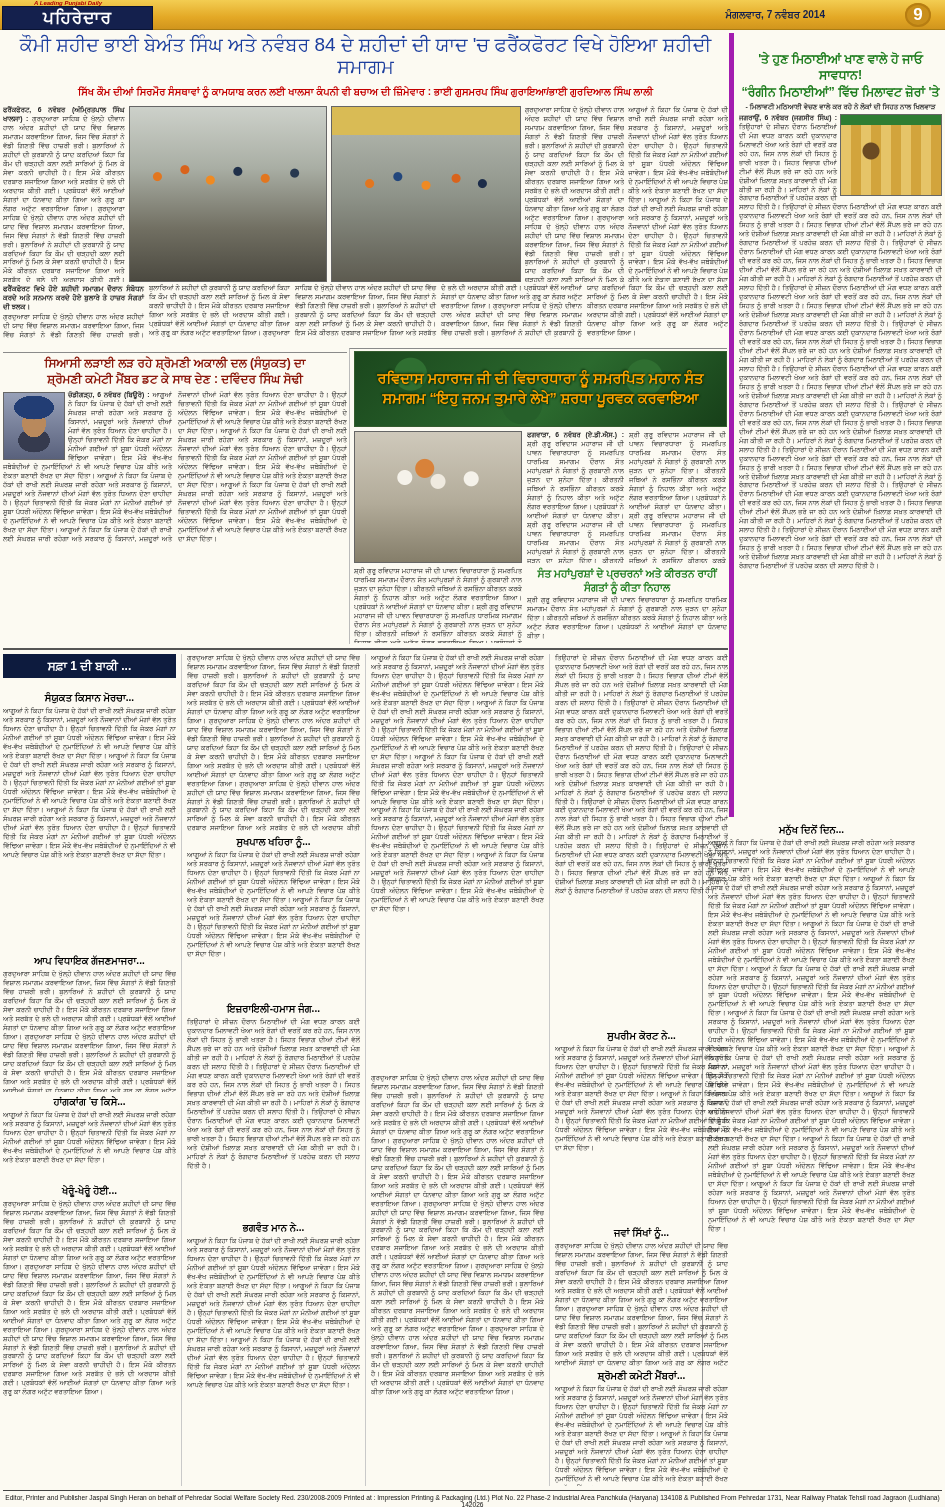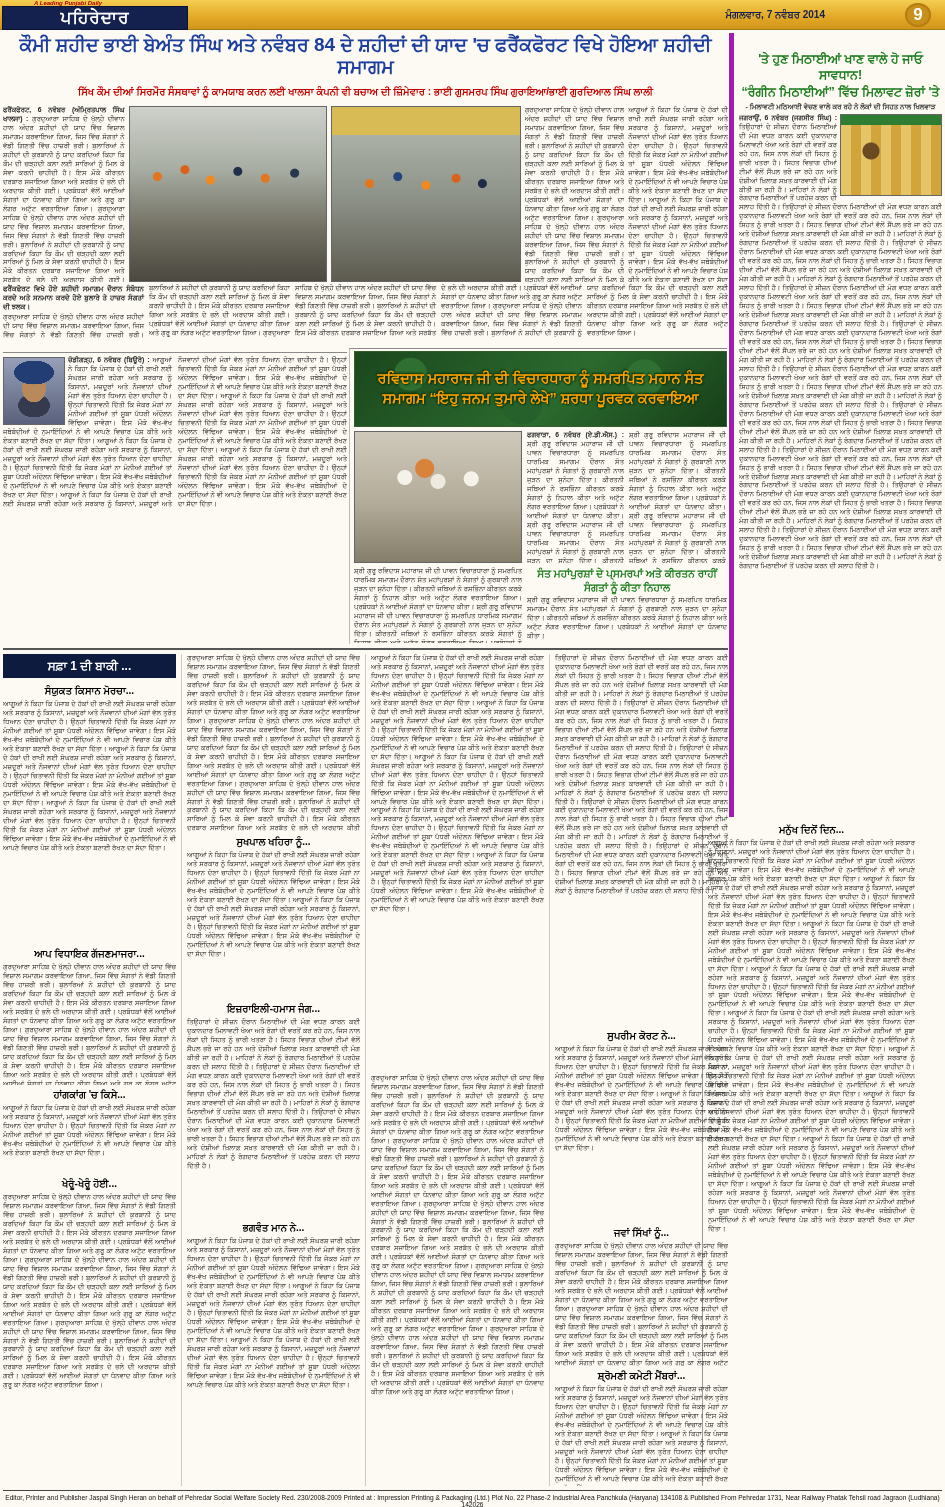--- a/index.html
+++ b/index.html
@@ -3,27 +3,27 @@
 <meta charset="utf-8">
 <style>
   *{margin:0;padding:0;box-sizing:border-box}
   html,body{width:945px;height:1507px}
   body{position:relative;background:#fcfaf2;font-family:"Liberation Sans","DejaVu Sans",sans-serif;color:#1a1a1a;overflow:hidden}
   .abs{position:absolute}
 
   
   .masthead{background:linear-gradient(180deg,#f3cd52 0%,#e3a825 60%,#d1951d 100%);border-bottom:1px solid #a97c14}
   .tagline{position:absolute;left:34px;top:0;font-size:6px;font-style:italic;font-weight:bold;color:#b00000}
-  .logo-box{position:absolute;left:2px;top:6px;width:186px;height:24px;background:#14204d;color:#fff;display:flex;align-items:center;justify-content:center;border:1px solid #0a1333}
+  .logo-box{position:absolute;left:2px;top:6px;width:151px;height:24px;background:#14204d;color:#fff;display:flex;align-items:center;justify-content:center;border:1px solid #0a1333}
   .logo-text{font-size:17px;font-weight:bold;letter-spacing:1px}
   .issue-date{position:absolute;right:120px;top:9px;font-size:10px;font-weight:bold;color:#14204d}
   .page-num{position:absolute;right:14px;top:3px;width:26px;height:24px;border-radius:50%;background:#c98f1b;color:#fff;font-size:17px;font-weight:bold;display:flex;align-items:center;justify-content:center;box-shadow:inset 0 0 0 2px #b67d12}
 
   
-  .main-headline{font-size:19px;line-height:1.15;font-weight:bold;color:#1c3e9e;text-align:center;height:48px;overflow:hidden}
+  .main-headline{font-size:19px;line-height:1.15;font-weight:normal;color:#1c3e9e;text-align:center;height:48px;overflow:hidden}
   .main-subheadline{font-size:10px;line-height:1.2;font-weight:bold;color:#c40000;text-align:center;height:22px;overflow:hidden}
 
   
   .bt{font-size:6.8px;line-height:1.32;text-align:justify;color:#222;overflow:hidden}
   .dateline{font-weight:bold}
   .hl{font-size:10px;font-weight:bold;text-align:center;margin:4px 0 3px;color:#000}
   .grow{flex:1}
 
   
   .photo{border:1px solid #666;background:#9aa4ae;flex-shrink:0}
@@ -87,21 +87,21 @@
   .green-headline{font-size:12.5px;font-weight:bold;color:#1e7d1e;text-align:center;line-height:1.3;margin-top:18px}
   .green-headline .line{display:block}
   .sweets-byline{font-size:7px;font-weight:bold;color:#333;text-align:center;margin:3px 0}
   .right-cont{border-left:1px solid #999;padding-left:5px}
 
   
   .continued{border-top:2px solid #555;padding-top:4px;display:flex}
   .ccol{flex:1;display:flex;flex-direction:column;padding:0 5px;border-right:1px solid #c9c9c9;min-width:0}
   .ccol:first-child{padding-left:0}
   .ccol:last-child{border-right:none;padding-right:0}
-  .cont-header{height:24px;background:#0d1b3e;color:#fff;font-size:12px;font-weight:bold;display:flex;align-items:center;justify-content:center;margin-bottom:3px}
+  .cont-header{height:24px;background:#0d1b3e;color:#fff;font-size:12px;font-weight:bold;display:flex;align-items:center;justify-content:center;margin-bottom:10px}
 
   
   .page-footer{font-size:6.6px;text-align:center;border-top:1px solid #444;padding-top:3px;color:#111}
 </style>
 </head>
 <body>
 
 <div class="page">
 
   <header class="masthead abs" style="left:0;top:0;width:945px;height:30px">
@@ -126,20 +126,24 @@
     <div class="bt" style="width:100px;height:176px">ਗੁਰਦੁਆਰਾ ਸਾਹਿਬ ਦੇ ਖੁੱਲ੍ਹੇ ਦੀਵਾਨ ਹਾਲ ਅੰਦਰ ਸ਼ਹੀਦਾਂ ਦੀ ਯਾਦ ਵਿੱਚ ਵਿਸ਼ਾਲ ਸਮਾਗਮ ਕਰਵਾਇਆ ਗਿਆ, ਜਿਸ ਵਿੱਚ ਸੰਗਤਾਂ ਨੇ ਵੱਡੀ ਗਿਣਤੀ ਵਿੱਚ ਹਾਜ਼ਰੀ ਭਰੀ। ਬੁਲਾਰਿਆਂ ਨੇ ਸ਼ਹੀਦਾਂ ਦੀ ਕੁਰਬਾਨੀ ਨੂੰ ਯਾਦ ਕਰਦਿਆਂ ਕਿਹਾ ਕਿ ਕੌਮ ਦੀ ਚੜ੍ਹਦੀ ਕਲਾ ਲਈ ਸਾਰਿਆਂ ਨੂੰ ਮਿਲ ਕੇ ਸੇਵਾ ਕਰਨੀ ਚਾਹੀਦੀ ਹੈ। ਇਸ ਮੌਕੇ ਕੀਰਤਨ ਦਰਬਾਰ ਸਜਾਇਆ ਗਿਆ ਅਤੇ ਸਰਬੱਤ ਦੇ ਭਲੇ ਦੀ ਅਰਦਾਸ ਕੀਤੀ ਗਈ। ਪ੍ਰਬੰਧਕਾਂ ਵੱਲੋਂ ਆਈਆਂ ਸੰਗਤਾਂ ਦਾ ਧੰਨਵਾਦ ਕੀਤਾ ਗਿਆ ਅਤੇ ਗੁਰੂ ਕਾ ਲੰਗਰ ਅਟੁੱਟ ਵਰਤਾਇਆ ਗਿਆ। ਗੁਰਦੁਆਰਾ ਸਾਹਿਬ ਦੇ ਖੁੱਲ੍ਹੇ ਦੀਵਾਨ ਹਾਲ ਅੰਦਰ ਸ਼ਹੀਦਾਂ ਦੀ ਯਾਦ ਵਿੱਚ ਵਿਸ਼ਾਲ ਸਮਾਗਮ ਕਰਵਾਇਆ ਗਿਆ, ਜਿਸ ਵਿੱਚ ਸੰਗਤਾਂ ਨੇ ਵੱਡੀ ਗਿਣਤੀ ਵਿੱਚ ਹਾਜ਼ਰੀ ਭਰੀ। ਬੁਲਾਰਿਆਂ ਨੇ ਸ਼ਹੀਦਾਂ ਦੀ ਕੁਰਬਾਨੀ ਨੂੰ ਯਾਦ ਕਰਦਿਆਂ ਕਿਹਾ ਕਿ ਕੌਮ ਦੀ ਚੜ੍ਹਦੀ ਕਲਾ ਲਈ ਸਾਰਿਆਂ ਨੂੰ ਮਿਲ ਕੇ ਸੇਵਾ ਕਰਨੀ ਚਾਹੀਦੀ ਹੈ। ਇਸ ਮੌਕੇ ਕੀਰਤਨ ਦਰਬਾਰ ਸਜਾਇਆ ਗਿਆ ਅਤੇ ਸਰਬੱਤ ਦੇ ਭਲੇ ਦੀ ਅਰਦਾਸ ਕੀਤੀ ਗਈ। ਪ੍ਰਬੰਧਕਾਂ ਵੱਲੋਂ ਆਈਆਂ ਸੰਗਤਾਂ ਦਾ ਧੰਨਵਾਦ ਕੀਤਾ ਗਿਆ ਅਤੇ ਗੁਰੂ ਕਾ ਲੰਗਰ ਅਟੁੱਟ ਵਰਤਾਇਆ ਗਿਆ।</div>
     <div class="bt" style="width:100px;height:176px">ਆਗੂਆਂ ਨੇ ਕਿਹਾ ਕਿ ਪੰਜਾਬ ਦੇ ਹੱਕਾਂ ਦੀ ਰਾਖੀ ਲਈ ਸੰਘਰਸ਼ ਜਾਰੀ ਰਹੇਗਾ ਅਤੇ ਸਰਕਾਰ ਨੂੰ ਕਿਸਾਨਾਂ, ਮਜ਼ਦੂਰਾਂ ਅਤੇ ਨੌਜਵਾਨਾਂ ਦੀਆਂ ਮੰਗਾਂ ਵੱਲ ਤੁਰੰਤ ਧਿਆਨ ਦੇਣਾ ਚਾਹੀਦਾ ਹੈ। ਉਨ੍ਹਾਂ ਚਿਤਾਵਨੀ ਦਿੱਤੀ ਕਿ ਜੇਕਰ ਮੰਗਾਂ ਨਾ ਮੰਨੀਆਂ ਗਈਆਂ ਤਾਂ ਸੂਬਾ ਪੱਧਰੀ ਅੰਦੋਲਨ ਵਿੱਢਿਆ ਜਾਵੇਗਾ। ਇਸ ਮੌਕੇ ਵੱਖ-ਵੱਖ ਜਥੇਬੰਦੀਆਂ ਦੇ ਨੁਮਾਇੰਦਿਆਂ ਨੇ ਵੀ ਆਪਣੇ ਵਿਚਾਰ ਪੇਸ਼ ਕੀਤੇ ਅਤੇ ਏਕਤਾ ਬਣਾਈ ਰੱਖਣ ਦਾ ਸੱਦਾ ਦਿੱਤਾ। ਆਗੂਆਂ ਨੇ ਕਿਹਾ ਕਿ ਪੰਜਾਬ ਦੇ ਹੱਕਾਂ ਦੀ ਰਾਖੀ ਲਈ ਸੰਘਰਸ਼ ਜਾਰੀ ਰਹੇਗਾ ਅਤੇ ਸਰਕਾਰ ਨੂੰ ਕਿਸਾਨਾਂ, ਮਜ਼ਦੂਰਾਂ ਅਤੇ ਨੌਜਵਾਨਾਂ ਦੀਆਂ ਮੰਗਾਂ ਵੱਲ ਤੁਰੰਤ ਧਿਆਨ ਦੇਣਾ ਚਾਹੀਦਾ ਹੈ। ਉਨ੍ਹਾਂ ਚਿਤਾਵਨੀ ਦਿੱਤੀ ਕਿ ਜੇਕਰ ਮੰਗਾਂ ਨਾ ਮੰਨੀਆਂ ਗਈਆਂ ਤਾਂ ਸੂਬਾ ਪੱਧਰੀ ਅੰਦੋਲਨ ਵਿੱਢਿਆ ਜਾਵੇਗਾ। ਇਸ ਮੌਕੇ ਵੱਖ-ਵੱਖ ਜਥੇਬੰਦੀਆਂ ਦੇ ਨੁਮਾਇੰਦਿਆਂ ਨੇ ਵੀ ਆਪਣੇ ਵਿਚਾਰ ਪੇਸ਼ ਕੀਤੇ ਅਤੇ ਏਕਤਾ ਬਣਾਈ ਰੱਖਣ ਦਾ ਸੱਦਾ ਦਿੱਤਾ।</div>
   </section>
 
   <section class="abs main-strip" style="left:3px;top:284px;width:725px;height:64px">
     <div class="caption">ਫਰੈਂਕਫੋਰਟ ਵਿਖੇ ਹੋਏ ਸ਼ਹੀਦੀ ਸਮਾਗਮ ਦੌਰਾਨ ਸੰਬੋਧਨ ਕਰਦੇ ਅਤੇ ਸਨਮਾਨ ਕਰਦੇ ਹੋਏ ਬੁਲਾਰੇ ਤੇ ਹਾਜ਼ਰ ਸੰਗਤਾਂ ਦੀ ਝਲਕ।</div>
     <div>ਗੁਰਦੁਆਰਾ ਸਾਹਿਬ ਦੇ ਖੁੱਲ੍ਹੇ ਦੀਵਾਨ ਹਾਲ ਅੰਦਰ ਸ਼ਹੀਦਾਂ ਦੀ ਯਾਦ ਵਿੱਚ ਵਿਸ਼ਾਲ ਸਮਾਗਮ ਕਰਵਾਇਆ ਗਿਆ, ਜਿਸ ਵਿੱਚ ਸੰਗਤਾਂ ਨੇ ਵੱਡੀ ਗਿਣਤੀ ਵਿੱਚ ਹਾਜ਼ਰੀ ਭਰੀ। ਬੁਲਾਰਿਆਂ ਨੇ ਸ਼ਹੀਦਾਂ ਦੀ ਕੁਰਬਾਨੀ ਨੂੰ ਯਾਦ ਕਰਦਿਆਂ ਕਿਹਾ ਕਿ ਕੌਮ ਦੀ ਚੜ੍ਹਦੀ ਕਲਾ ਲਈ ਸਾਰਿਆਂ ਨੂੰ ਮਿਲ ਕੇ ਸੇਵਾ ਕਰਨੀ ਚਾਹੀਦੀ ਹੈ। ਇਸ ਮੌਕੇ ਕੀਰਤਨ ਦਰਬਾਰ ਸਜਾਇਆ ਗਿਆ ਅਤੇ ਸਰਬੱਤ ਦੇ ਭਲੇ ਦੀ ਅਰਦਾਸ ਕੀਤੀ ਗਈ। ਪ੍ਰਬੰਧਕਾਂ ਵੱਲੋਂ ਆਈਆਂ ਸੰਗਤਾਂ ਦਾ ਧੰਨਵਾਦ ਕੀਤਾ ਗਿਆ ਅਤੇ ਗੁਰੂ ਕਾ ਲੰਗਰ ਅਟੁੱਟ ਵਰਤਾਇਆ ਗਿਆ। ਗੁਰਦੁਆਰਾ ਸਾਹਿਬ ਦੇ ਖੁੱਲ੍ਹੇ ਦੀਵਾਨ ਹਾਲ ਅੰਦਰ ਸ਼ਹੀਦਾਂ ਦੀ ਯਾਦ ਵਿੱਚ ਵਿਸ਼ਾਲ ਸਮਾਗਮ ਕਰਵਾਇਆ ਗਿਆ, ਜਿਸ ਵਿੱਚ ਸੰਗਤਾਂ ਨੇ ਵੱਡੀ ਗਿਣਤੀ ਵਿੱਚ ਹਾਜ਼ਰੀ ਭਰੀ। ਬੁਲਾਰਿਆਂ ਨੇ ਸ਼ਹੀਦਾਂ ਦੀ ਕੁਰਬਾਨੀ ਨੂੰ ਯਾਦ ਕਰਦਿਆਂ ਕਿਹਾ ਕਿ ਕੌਮ ਦੀ ਚੜ੍ਹਦੀ ਕਲਾ ਲਈ ਸਾਰਿਆਂ ਨੂੰ ਮਿਲ ਕੇ ਸੇਵਾ ਕਰਨੀ ਚਾਹੀਦੀ ਹੈ। ਇਸ ਮੌਕੇ ਕੀਰਤਨ ਦਰਬਾਰ ਸਜਾਇਆ ਗਿਆ ਅਤੇ ਸਰਬੱਤ ਦੇ ਭਲੇ ਦੀ ਅਰਦਾਸ ਕੀਤੀ ਗਈ। ਪ੍ਰਬੰਧਕਾਂ ਵੱਲੋਂ ਆਈਆਂ ਸੰਗਤਾਂ ਦਾ ਧੰਨਵਾਦ ਕੀਤਾ ਗਿਆ ਅਤੇ ਗੁਰੂ ਕਾ ਲੰਗਰ ਅਟੁੱਟ ਵਰਤਾਇਆ ਗਿਆ। ਗੁਰਦੁਆਰਾ ਸਾਹਿਬ ਦੇ ਖੁੱਲ੍ਹੇ ਦੀਵਾਨ ਹਾਲ ਅੰਦਰ ਸ਼ਹੀਦਾਂ ਦੀ ਯਾਦ ਵਿੱਚ ਵਿਸ਼ਾਲ ਸਮਾਗਮ ਕਰਵਾਇਆ ਗਿਆ, ਜਿਸ ਵਿੱਚ ਸੰਗਤਾਂ ਨੇ ਵੱਡੀ ਗਿਣਤੀ ਵਿੱਚ ਹਾਜ਼ਰੀ ਭਰੀ। ਬੁਲਾਰਿਆਂ ਨੇ ਸ਼ਹੀਦਾਂ ਦੀ ਕੁਰਬਾਨੀ ਨੂੰ ਯਾਦ ਕਰਦਿਆਂ ਕਿਹਾ ਕਿ ਕੌਮ ਦੀ ਚੜ੍ਹਦੀ ਕਲਾ ਲਈ ਸਾਰਿਆਂ ਨੂੰ ਮਿਲ ਕੇ ਸੇਵਾ ਕਰਨੀ ਚਾਹੀਦੀ ਹੈ। ਇਸ ਮੌਕੇ ਕੀਰਤਨ ਦਰਬਾਰ ਸਜਾਇਆ ਗਿਆ ਅਤੇ ਸਰਬੱਤ ਦੇ ਭਲੇ ਦੀ ਅਰਦਾਸ ਕੀਤੀ ਗਈ। ਪ੍ਰਬੰਧਕਾਂ ਵੱਲੋਂ ਆਈਆਂ ਸੰਗਤਾਂ ਦਾ ਧੰਨਵਾਦ ਕੀਤਾ ਗਿਆ ਅਤੇ ਗੁਰੂ ਕਾ ਲੰਗਰ ਅਟੁੱਟ ਵਰਤਾਇਆ ਗਿਆ।</div>
   </section>
 
   <section class="abs sodhi" style="left:3px;top:352px;width:344px;height:292px">
+    <h3 class="sodhi-headline">
+      <span class="line">ਸਿਆਸੀ ਲੜਾਈ ਲੜ ਰਹੇ ਸ਼੍ਰੋਮਣੀ ਅਕਾਲੀ ਦਲ (ਸੰਯੁਕਤ) ਦਾ</span>
+      <span class="line">ਸ਼੍ਰੋਮਣੀ ਕਮੇਟੀ ਮੈਂਬਰ ਡਟ ਕੇ ਸਾਥ ਦੇਣ : ਦਵਿੰਦਰ ਸਿੰਘ ਸੋਢੀ</span>
+    </h3>
     <div class="sodhi-body">
       <div class="photo headshot"></div>
       <span class="dateline">ਚੰਡੀਗੜ੍ਹ, 6 ਨਵੰਬਰ (ਬਿਊਰੋ) :</span>
       <span>ਆਗੂਆਂ ਨੇ ਕਿਹਾ ਕਿ ਪੰਜਾਬ ਦੇ ਹੱਕਾਂ ਦੀ ਰਾਖੀ ਲਈ ਸੰਘਰਸ਼ ਜਾਰੀ ਰਹੇਗਾ ਅਤੇ ਸਰਕਾਰ ਨੂੰ ਕਿਸਾਨਾਂ, ਮਜ਼ਦੂਰਾਂ ਅਤੇ ਨੌਜਵਾਨਾਂ ਦੀਆਂ ਮੰਗਾਂ ਵੱਲ ਤੁਰੰਤ ਧਿਆਨ ਦੇਣਾ ਚਾਹੀਦਾ ਹੈ। ਉਨ੍ਹਾਂ ਚਿਤਾਵਨੀ ਦਿੱਤੀ ਕਿ ਜੇਕਰ ਮੰਗਾਂ ਨਾ ਮੰਨੀਆਂ ਗਈਆਂ ਤਾਂ ਸੂਬਾ ਪੱਧਰੀ ਅੰਦੋਲਨ ਵਿੱਢਿਆ ਜਾਵੇਗਾ। ਇਸ ਮੌਕੇ ਵੱਖ-ਵੱਖ ਜਥੇਬੰਦੀਆਂ ਦੇ ਨੁਮਾਇੰਦਿਆਂ ਨੇ ਵੀ ਆਪਣੇ ਵਿਚਾਰ ਪੇਸ਼ ਕੀਤੇ ਅਤੇ ਏਕਤਾ ਬਣਾਈ ਰੱਖਣ ਦਾ ਸੱਦਾ ਦਿੱਤਾ। ਆਗੂਆਂ ਨੇ ਕਿਹਾ ਕਿ ਪੰਜਾਬ ਦੇ ਹੱਕਾਂ ਦੀ ਰਾਖੀ ਲਈ ਸੰਘਰਸ਼ ਜਾਰੀ ਰਹੇਗਾ ਅਤੇ ਸਰਕਾਰ ਨੂੰ ਕਿਸਾਨਾਂ, ਮਜ਼ਦੂਰਾਂ ਅਤੇ ਨੌਜਵਾਨਾਂ ਦੀਆਂ ਮੰਗਾਂ ਵੱਲ ਤੁਰੰਤ ਧਿਆਨ ਦੇਣਾ ਚਾਹੀਦਾ ਹੈ। ਉਨ੍ਹਾਂ ਚਿਤਾਵਨੀ ਦਿੱਤੀ ਕਿ ਜੇਕਰ ਮੰਗਾਂ ਨਾ ਮੰਨੀਆਂ ਗਈਆਂ ਤਾਂ ਸੂਬਾ ਪੱਧਰੀ ਅੰਦੋਲਨ ਵਿੱਢਿਆ ਜਾਵੇਗਾ। ਇਸ ਮੌਕੇ ਵੱਖ-ਵੱਖ ਜਥੇਬੰਦੀਆਂ ਦੇ ਨੁਮਾਇੰਦਿਆਂ ਨੇ ਵੀ ਆਪਣੇ ਵਿਚਾਰ ਪੇਸ਼ ਕੀਤੇ ਅਤੇ ਏਕਤਾ ਬਣਾਈ ਰੱਖਣ ਦਾ ਸੱਦਾ ਦਿੱਤਾ। ਆਗੂਆਂ ਨੇ ਕਿਹਾ ਕਿ ਪੰਜਾਬ ਦੇ ਹੱਕਾਂ ਦੀ ਰਾਖੀ ਲਈ ਸੰਘਰਸ਼ ਜਾਰੀ ਰਹੇਗਾ ਅਤੇ ਸਰਕਾਰ ਨੂੰ ਕਿਸਾਨਾਂ, ਮਜ਼ਦੂਰਾਂ ਅਤੇ ਨੌਜਵਾਨਾਂ ਦੀਆਂ ਮੰਗਾਂ ਵੱਲ ਤੁਰੰਤ ਧਿਆਨ ਦੇਣਾ ਚਾਹੀਦਾ ਹੈ। ਉਨ੍ਹਾਂ ਚਿਤਾਵਨੀ ਦਿੱਤੀ ਕਿ ਜੇਕਰ ਮੰਗਾਂ ਨਾ ਮੰਨੀਆਂ ਗਈਆਂ ਤਾਂ ਸੂਬਾ ਪੱਧਰੀ ਅੰਦੋਲਨ ਵਿੱਢਿਆ ਜਾਵੇਗਾ। ਇਸ ਮੌਕੇ ਵੱਖ-ਵੱਖ ਜਥੇਬੰਦੀਆਂ ਦੇ ਨੁਮਾਇੰਦਿਆਂ ਨੇ ਵੀ ਆਪਣੇ ਵਿਚਾਰ ਪੇਸ਼ ਕੀਤੇ ਅਤੇ ਏਕਤਾ ਬਣਾਈ ਰੱਖਣ ਦਾ ਸੱਦਾ ਦਿੱਤਾ। ਆਗੂਆਂ ਨੇ ਕਿਹਾ ਕਿ ਪੰਜਾਬ ਦੇ ਹੱਕਾਂ ਦੀ ਰਾਖੀ ਲਈ ਸੰਘਰਸ਼ ਜਾਰੀ ਰਹੇਗਾ ਅਤੇ ਸਰਕਾਰ ਨੂੰ ਕਿਸਾਨਾਂ, ਮਜ਼ਦੂਰਾਂ ਅਤੇ ਨੌਜਵਾਨਾਂ ਦੀਆਂ ਮੰਗਾਂ ਵੱਲ ਤੁਰੰਤ ਧਿਆਨ ਦੇਣਾ ਚਾਹੀਦਾ ਹੈ। ਉਨ੍ਹਾਂ ਚਿਤਾਵਨੀ ਦਿੱਤੀ ਕਿ ਜੇਕਰ ਮੰਗਾਂ ਨਾ ਮੰਨੀਆਂ ਗਈਆਂ ਤਾਂ ਸੂਬਾ ਪੱਧਰੀ ਅੰਦੋਲਨ ਵਿੱਢਿਆ ਜਾਵੇਗਾ। ਇਸ ਮੌਕੇ ਵੱਖ-ਵੱਖ ਜਥੇਬੰਦੀਆਂ ਦੇ ਨੁਮਾਇੰਦਿਆਂ ਨੇ ਵੀ ਆਪਣੇ ਵਿਚਾਰ ਪੇਸ਼ ਕੀਤੇ ਅਤੇ ਏਕਤਾ ਬਣਾਈ ਰੱਖਣ ਦਾ ਸੱਦਾ ਦਿੱਤਾ। ਆਗੂਆਂ ਨੇ ਕਿਹਾ ਕਿ ਪੰਜਾਬ ਦੇ ਹੱਕਾਂ ਦੀ ਰਾਖੀ ਲਈ ਸੰਘਰਸ਼ ਜਾਰੀ ਰਹੇਗਾ ਅਤੇ ਸਰਕਾਰ ਨੂੰ ਕਿਸਾਨਾਂ, ਮਜ਼ਦੂਰਾਂ ਅਤੇ ਨੌਜਵਾਨਾਂ ਦੀਆਂ ਮੰਗਾਂ ਵੱਲ ਤੁਰੰਤ ਧਿਆਨ ਦੇਣਾ ਚਾਹੀਦਾ ਹੈ। ਉਨ੍ਹਾਂ ਚਿਤਾਵਨੀ ਦਿੱਤੀ ਕਿ ਜੇਕਰ ਮੰਗਾਂ ਨਾ ਮੰਨੀਆਂ ਗਈਆਂ ਤਾਂ ਸੂਬਾ ਪੱਧਰੀ ਅੰਦੋਲਨ ਵਿੱਢਿਆ ਜਾਵੇਗਾ। ਇਸ ਮੌਕੇ ਵੱਖ-ਵੱਖ ਜਥੇਬੰਦੀਆਂ ਦੇ ਨੁਮਾਇੰਦਿਆਂ ਨੇ ਵੀ ਆਪਣੇ ਵਿਚਾਰ ਪੇਸ਼ ਕੀਤੇ ਅਤੇ ਏਕਤਾ ਬਣਾਈ ਰੱਖਣ ਦਾ ਸੱਦਾ ਦਿੱਤਾ।</span>
     </div>
   </section>
 
   <section class="abs ravidas" style="left:349px;top:348px;width:378px;height:296px">
     <div class="rav-banner">
       <div class="rav-headline">ਰਵਿਦਾਸ ਮਹਾਰਾਜ ਜੀ ਦੀ ਵਿਚਾਰਧਾਰਾ ਨੂੰ ਸਮਰਪਿਤ ਮਹਾਨ ਸੰਤ ਸਮਾਗਮ “ਇਹੁ ਜਨਮ ਤੁਮਾਰੇ ਲੇਖੇ” ਸ਼ਰਧਾ ਪੂਰਵਕ ਕਰਵਾਇਆ</div>
@@ -148,21 +152,21 @@
       <div class="photo rav-photo"></div>
       <div class="bt" style="width:97px;height:132px">
         <span class="dateline">ਫਗਵਾੜਾ, 6 ਨਵੰਬਰ (ਏ.ਡੀ.ਐਸ.) :</span>
         <span>ਸ਼੍ਰੀ ਗੁਰੂ ਰਵਿਦਾਸ ਮਹਾਰਾਜ ਜੀ ਦੀ ਪਾਵਨ ਵਿਚਾਰਧਾਰਾ ਨੂੰ ਸਮਰਪਿਤ ਧਾਰਮਿਕ ਸਮਾਗਮ ਦੌਰਾਨ ਸੰਤ ਮਹਾਂਪੁਰਸ਼ਾਂ ਨੇ ਸੰਗਤਾਂ ਨੂੰ ਗੁਰਬਾਣੀ ਨਾਲ ਜੁੜਨ ਦਾ ਸੁਨੇਹਾ ਦਿੱਤਾ। ਕੀਰਤਨੀ ਜਥਿਆਂ ਨੇ ਰਸਭਿੰਨਾ ਕੀਰਤਨ ਕਰਕੇ ਸੰਗਤਾਂ ਨੂੰ ਨਿਹਾਲ ਕੀਤਾ ਅਤੇ ਅਟੁੱਟ ਲੰਗਰ ਵਰਤਾਇਆ ਗਿਆ। ਪ੍ਰਬੰਧਕਾਂ ਨੇ ਆਈਆਂ ਸੰਗਤਾਂ ਦਾ ਧੰਨਵਾਦ ਕੀਤਾ। ਸ਼੍ਰੀ ਗੁਰੂ ਰਵਿਦਾਸ ਮਹਾਰਾਜ ਜੀ ਦੀ ਪਾਵਨ ਵਿਚਾਰਧਾਰਾ ਨੂੰ ਸਮਰਪਿਤ ਧਾਰਮਿਕ ਸਮਾਗਮ ਦੌਰਾਨ ਸੰਤ ਮਹਾਂਪੁਰਸ਼ਾਂ ਨੇ ਸੰਗਤਾਂ ਨੂੰ ਗੁਰਬਾਣੀ ਨਾਲ ਜੁੜਨ ਦਾ ਸੁਨੇਹਾ ਦਿੱਤਾ। ਕੀਰਤਨੀ ਜਥਿਆਂ ਨੇ ਰਸਭਿੰਨਾ ਕੀਰਤਨ ਕਰਕੇ ਸੰਗਤਾਂ ਨੂੰ ਨਿਹਾਲ ਕੀਤਾ ਅਤੇ ਅਟੁੱਟ ਲੰਗਰ ਵਰਤਾਇਆ ਗਿਆ। ਪ੍ਰਬੰਧਕਾਂ ਨੇ ਆਈਆਂ ਸੰਗਤਾਂ ਦਾ ਧੰਨਵਾਦ ਕੀਤਾ।</span>
       </div>
       <div class="bt" style="width:97px;height:132px">ਸ਼੍ਰੀ ਗੁਰੂ ਰਵਿਦਾਸ ਮਹਾਰਾਜ ਜੀ ਦੀ ਪਾਵਨ ਵਿਚਾਰਧਾਰਾ ਨੂੰ ਸਮਰਪਿਤ ਧਾਰਮਿਕ ਸਮਾਗਮ ਦੌਰਾਨ ਸੰਤ ਮਹਾਂਪੁਰਸ਼ਾਂ ਨੇ ਸੰਗਤਾਂ ਨੂੰ ਗੁਰਬਾਣੀ ਨਾਲ ਜੁੜਨ ਦਾ ਸੁਨੇਹਾ ਦਿੱਤਾ। ਕੀਰਤਨੀ ਜਥਿਆਂ ਨੇ ਰਸਭਿੰਨਾ ਕੀਰਤਨ ਕਰਕੇ ਸੰਗਤਾਂ ਨੂੰ ਨਿਹਾਲ ਕੀਤਾ ਅਤੇ ਅਟੁੱਟ ਲੰਗਰ ਵਰਤਾਇਆ ਗਿਆ। ਪ੍ਰਬੰਧਕਾਂ ਨੇ ਆਈਆਂ ਸੰਗਤਾਂ ਦਾ ਧੰਨਵਾਦ ਕੀਤਾ। ਸ਼੍ਰੀ ਗੁਰੂ ਰਵਿਦਾਸ ਮਹਾਰਾਜ ਜੀ ਦੀ ਪਾਵਨ ਵਿਚਾਰਧਾਰਾ ਨੂੰ ਸਮਰਪਿਤ ਧਾਰਮਿਕ ਸਮਾਗਮ ਦੌਰਾਨ ਸੰਤ ਮਹਾਂਪੁਰਸ਼ਾਂ ਨੇ ਸੰਗਤਾਂ ਨੂੰ ਗੁਰਬਾਣੀ ਨਾਲ ਜੁੜਨ ਦਾ ਸੁਨੇਹਾ ਦਿੱਤਾ। ਕੀਰਤਨੀ ਜਥਿਆਂ ਨੇ ਰਸਭਿੰਨਾ ਕੀਰਤਨ ਕਰਕੇ ਸੰਗਤਾਂ ਨੂੰ ਨਿਹਾਲ ਕੀਤਾ ਅਤੇ ਅਟੁੱਟ ਲੰਗਰ ਵਰਤਾਇਆ ਗਿਆ। ਪ੍ਰਬੰਧਕਾਂ ਨੇ ਆਈਆਂ ਸੰਗਤਾਂ ਦਾ ਧੰਨਵਾਦ ਕੀਤਾ।</div>
     </div>
     <div class="rav-rowB">
       <div class="bt" style="width:168px;height:76px">ਸ਼੍ਰੀ ਗੁਰੂ ਰਵਿਦਾਸ ਮਹਾਰਾਜ ਜੀ ਦੀ ਪਾਵਨ ਵਿਚਾਰਧਾਰਾ ਨੂੰ ਸਮਰਪਿਤ ਧਾਰਮਿਕ ਸਮਾਗਮ ਦੌਰਾਨ ਸੰਤ ਮਹਾਂਪੁਰਸ਼ਾਂ ਨੇ ਸੰਗਤਾਂ ਨੂੰ ਗੁਰਬਾਣੀ ਨਾਲ ਜੁੜਨ ਦਾ ਸੁਨੇਹਾ ਦਿੱਤਾ। ਕੀਰਤਨੀ ਜਥਿਆਂ ਨੇ ਰਸਭਿੰਨਾ ਕੀਰਤਨ ਕਰਕੇ ਸੰਗਤਾਂ ਨੂੰ ਨਿਹਾਲ ਕੀਤਾ ਅਤੇ ਅਟੁੱਟ ਲੰਗਰ ਵਰਤਾਇਆ ਗਿਆ। ਪ੍ਰਬੰਧਕਾਂ ਨੇ ਆਈਆਂ ਸੰਗਤਾਂ ਦਾ ਧੰਨਵਾਦ ਕੀਤਾ। ਸ਼੍ਰੀ ਗੁਰੂ ਰਵਿਦਾਸ ਮਹਾਰਾਜ ਜੀ ਦੀ ਪਾਵਨ ਵਿਚਾਰਧਾਰਾ ਨੂੰ ਸਮਰਪਿਤ ਧਾਰਮਿਕ ਸਮਾਗਮ ਦੌਰਾਨ ਸੰਤ ਮਹਾਂਪੁਰਸ਼ਾਂ ਨੇ ਸੰਗਤਾਂ ਨੂੰ ਗੁਰਬਾਣੀ ਨਾਲ ਜੁੜਨ ਦਾ ਸੁਨੇਹਾ ਦਿੱਤਾ। ਕੀਰਤਨੀ ਜਥਿਆਂ ਨੇ ਰਸਭਿੰਨਾ ਕੀਰਤਨ ਕਰਕੇ ਸੰਗਤਾਂ ਨੂੰ ਨਿਹਾਲ ਕੀਤਾ ਅਤੇ ਅਟੁੱਟ ਲੰਗਰ ਵਰਤਾਇਆ ਗਿਆ। ਪ੍ਰਬੰਧਕਾਂ ਨੇ ਆਈਆਂ ਸੰਗਤਾਂ ਦਾ ਧੰਨਵਾਦ ਕੀਤਾ।</div>
       <div style="width:200px">
-        <div class="rav-subhead">ਸੰਤ ਮਹਾਂਪੁਰਸ਼ਾਂ ਦੇ ਪ੍ਸਮਰਪਾਂ ਅਤੇ ਕੀਰਤਨ ਰਾਹੀਂ ਸੰਗਤਾਂ ਨੂੰ ਕੀਤਾ ਨਿਹਾਲ</div>
+        <div class="rav-subhead">ਸੰਤ ਮਹਾਂਪੁਰਸ਼ਾਂ ਦੇ ਪ੍ਰਚਰਨਾਂ ਅਤੇ ਕੀਰਤਨ ਰਾਹੀਂ ਸੰਗਤਾਂ ਨੂੰ ਕੀਤਾ ਨਿਹਾਲ</div>
         <div class="bt" style="height:44px">ਸ਼੍ਰੀ ਗੁਰੂ ਰਵਿਦਾਸ ਮਹਾਰਾਜ ਜੀ ਦੀ ਪਾਵਨ ਵਿਚਾਰਧਾਰਾ ਨੂੰ ਸਮਰਪਿਤ ਧਾਰਮਿਕ ਸਮਾਗਮ ਦੌਰਾਨ ਸੰਤ ਮਹਾਂਪੁਰਸ਼ਾਂ ਨੇ ਸੰਗਤਾਂ ਨੂੰ ਗੁਰਬਾਣੀ ਨਾਲ ਜੁੜਨ ਦਾ ਸੁਨੇਹਾ ਦਿੱਤਾ। ਕੀਰਤਨੀ ਜਥਿਆਂ ਨੇ ਰਸਭਿੰਨਾ ਕੀਰਤਨ ਕਰਕੇ ਸੰਗਤਾਂ ਨੂੰ ਨਿਹਾਲ ਕੀਤਾ ਅਤੇ ਅਟੁੱਟ ਲੰਗਰ ਵਰਤਾਇਆ ਗਿਆ। ਪ੍ਰਬੰਧਕਾਂ ਨੇ ਆਈਆਂ ਸੰਗਤਾਂ ਦਾ ਧੰਨਵਾਦ ਕੀਤਾ।</div>
       </div>
     </div>
   </section>
 
   <aside class="abs right-article" style="left:729px;top:33px;width:213px;height:784px">
     <h3 class="green-headline">
       <span class="line">'ਤੇ ਹੁਣ ਮਿਠਾਈਆਂ ਖਾਣ ਵਾਲੇ ਹੋ ਜਾਓ ਸਾਵਧਾਨ!</span>
       <span class="line">“ਰੰਗੀਨ ਮਿਠਾਈਆਂ” ਵਿੱਚ ਮਿਲਾਵਟ ਜ਼ੋਰਾਂ 'ਤੇ</span>
     </h3>

